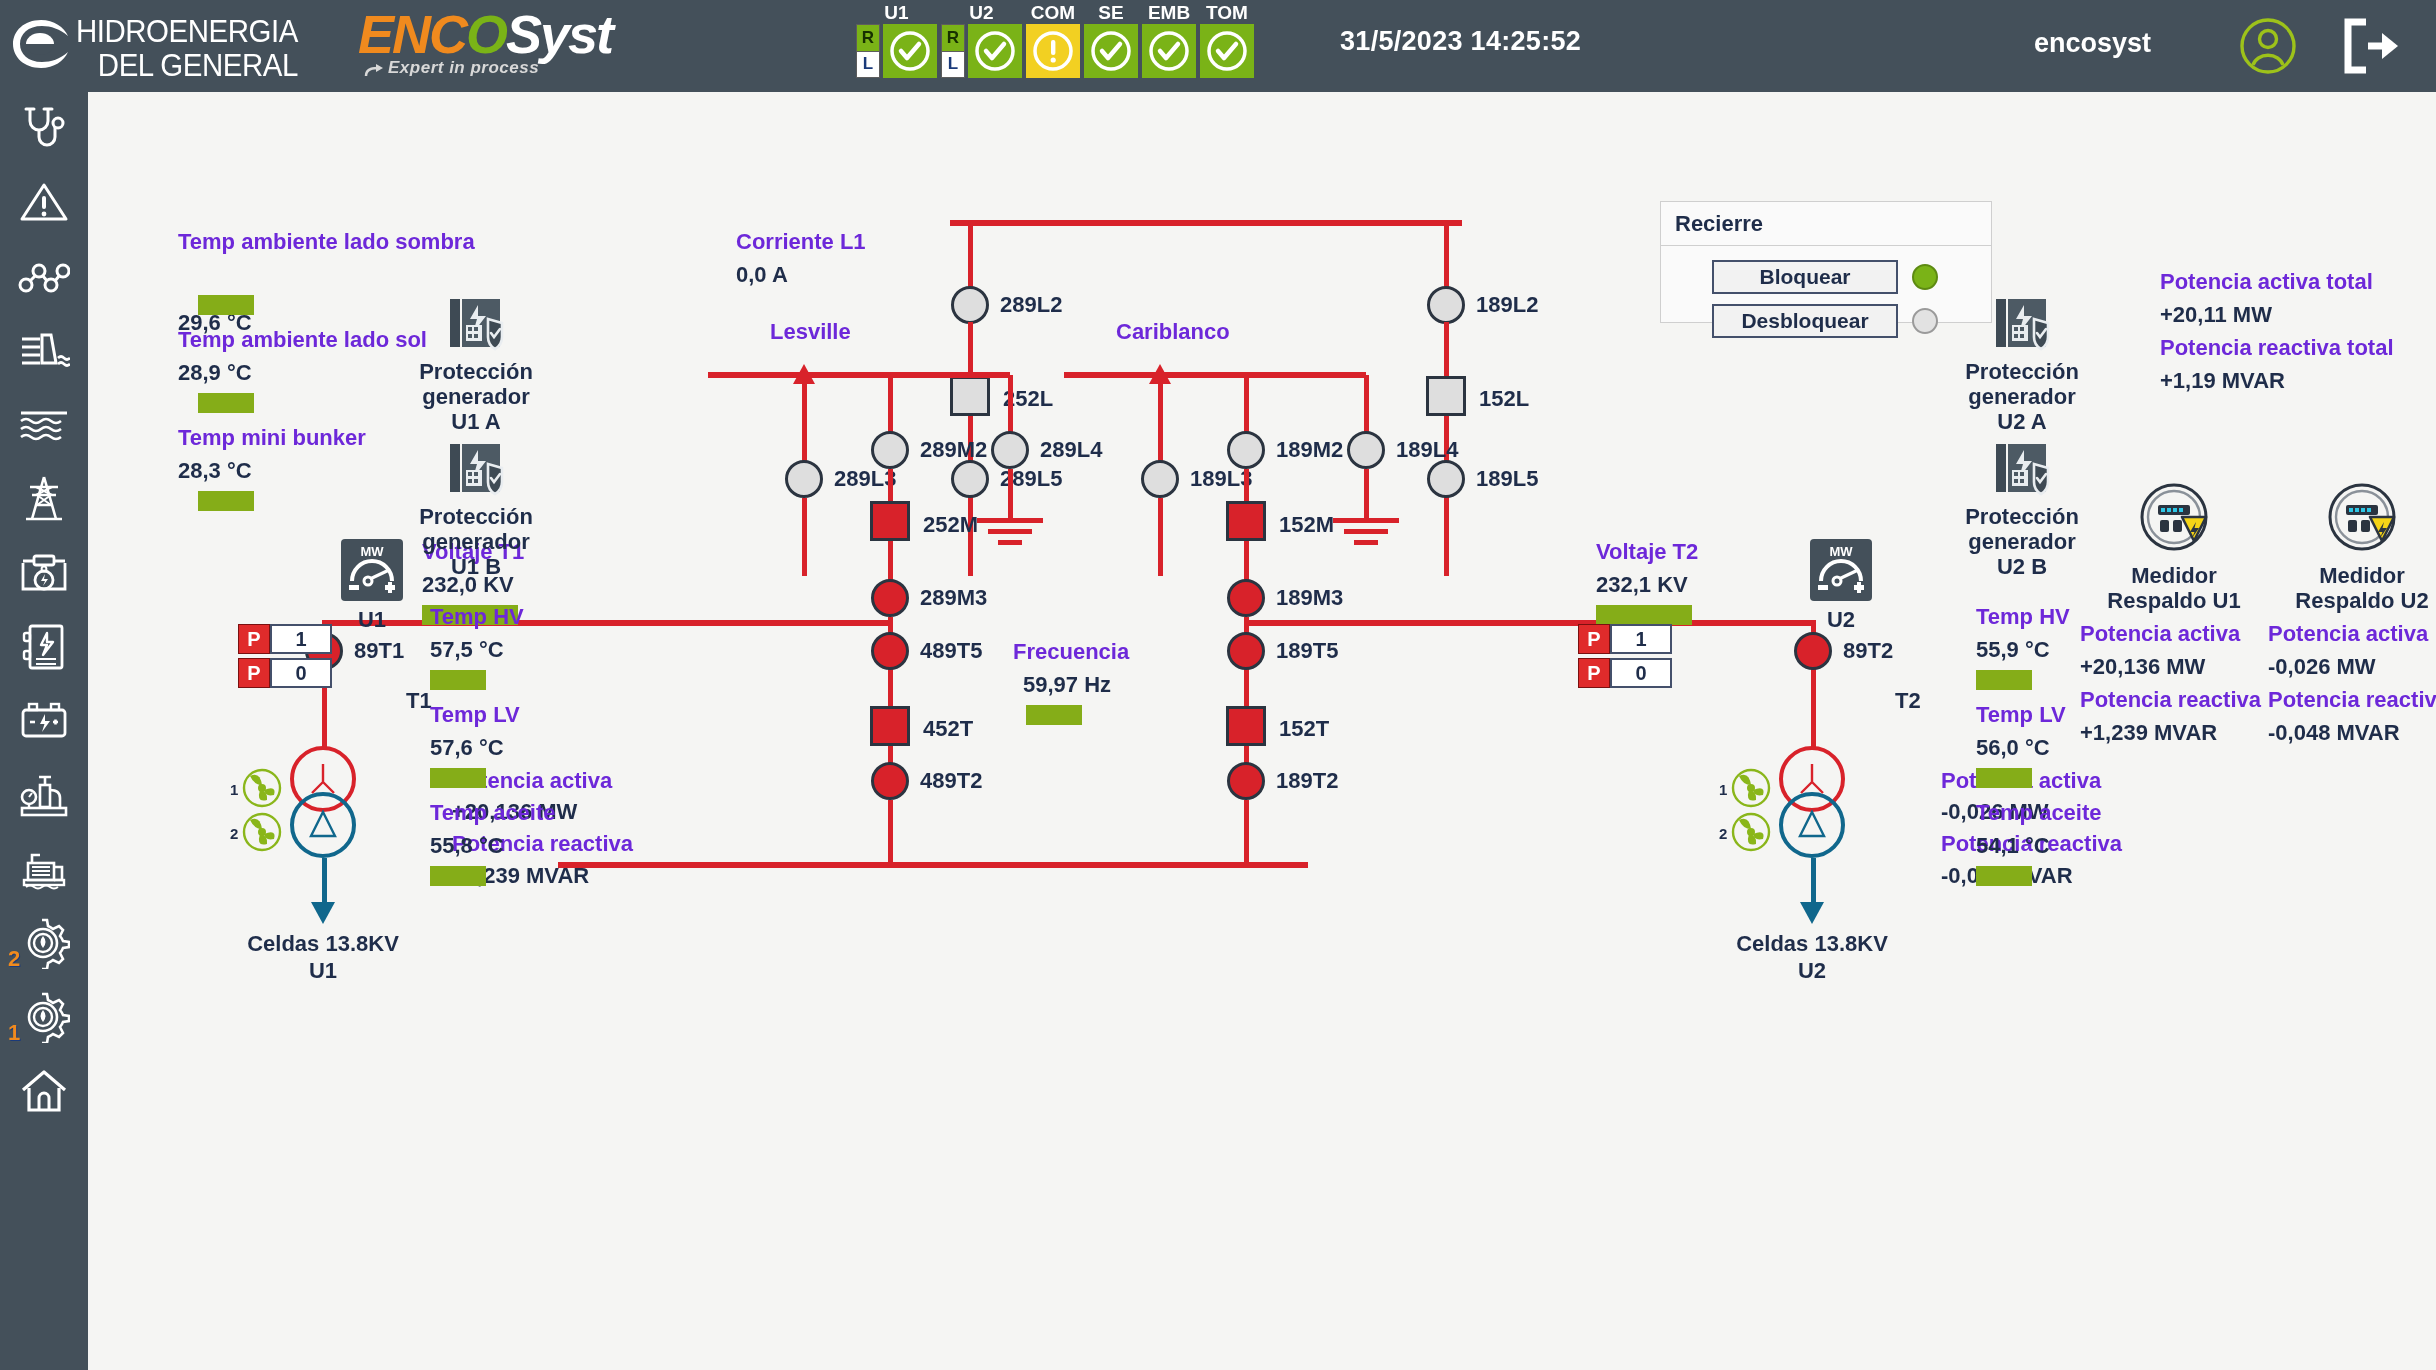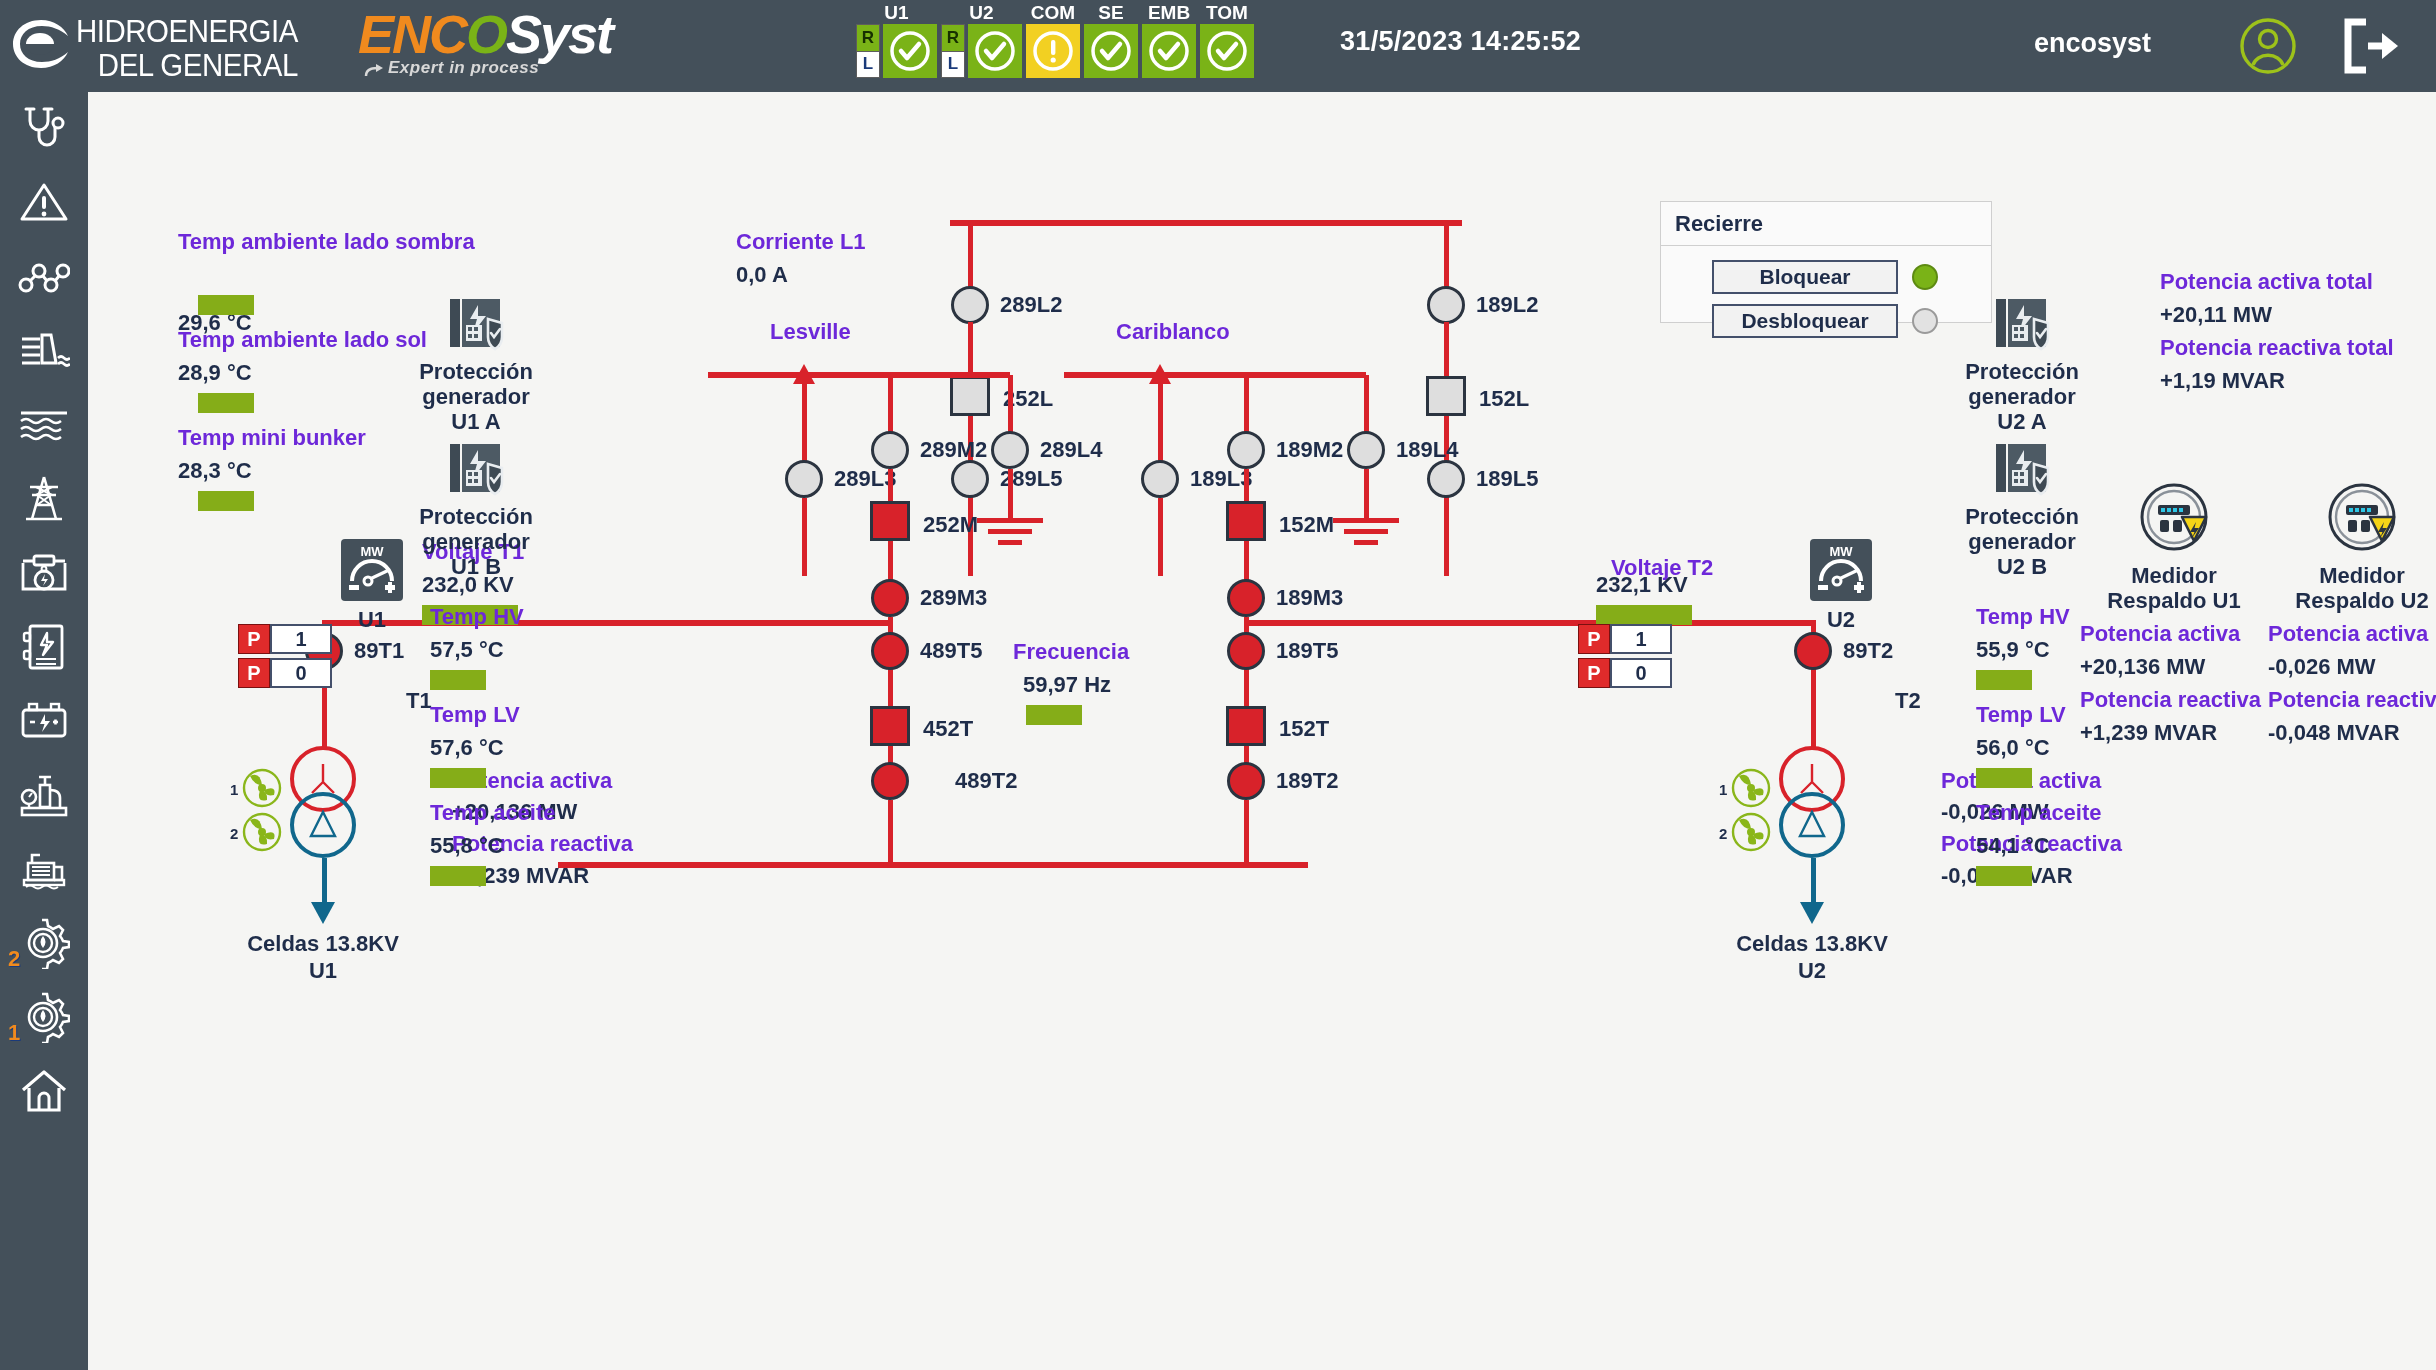--- a/index.html
+++ b/index.html
@@ -624,21 +624,21 @@
     <div class="dev-lbl" style="left:266px; top:470px;">89T1</div>
     <div class="vline" style="left:234px; top:502px; height:78px;"></div>
 
     <div class="node closed" style="left:783px; top:464px;"></div>
     <div class="dev-lbl" style="left:832px; top:470px;">489T5</div>
     <div class="vline" style="left:800px; top:502px; height:38px;"></div>
     <div class="sq closed" style="left:782px; top:538px;"></div>
     <div class="dev-lbl" style="left:835px; top:548px;">452T</div>
     <div class="vline" style="left:800px; top:578px; height:40px;"></div>
     <div class="node closed" style="left:783px; top:594px;"></div>
-    <div class="dev-lbl" style="left:832px; top:600px;margin-left:35px;">489T2</div>
+    <div class="dev-lbl" style="left:832px; top:600px;">489T2</div>
     <div class="vline" style="left:800px; top:632px; height:66px;"></div>
 
     <div class="bus" style="left:470px; top:694px; width:750px;"></div>
 
     <div class="dev-lbl" style="left:318px; top:520px;">T1</div>
     <div class="xfmr" style="left:202px; top:578px;">
       <div class="c1"></div>
       <div class="c2"></div>
       <svg style="position:absolute;left:0;top:0;width:66px;height:66px;" viewBox="0 0 66 66">
         <path d="M33 18 L33 36 M33 36 L22 47 M33 36 L44 47" stroke="#d8222a" stroke-width="2.4" fill="none"></path>
@@ -792,21 +792,21 @@
       <path d="M22 22 q13 -5 10 5 q-9 2 -10 -5 Z" fill="#8ab61a"></path>
       <path d="M18 22 q-4 13 7 10 q1 -9 -7 -10 Z" fill="#8ab61a"></path>
     </svg>
     <div class="fan-num" style="left:1631px; top:657px;">2</div>
 
     <div class="lbl" style="left:1853px; top:599px;">Potencia activa</div>
     <div class="val" style="left:1853px; top:630px;">-0,026 MW</div>
     <div class="lbl" style="left:1853px; top:662px;">Potencia reactiva</div>
     <div class="val" style="left:1853px; top:694px;">-0,048 MVAR</div>
 
-    <div class="lbl" style="left:1508px; top:386px;margin-left:15px;">Voltaje T2</div>
+    <div class="lbl" style="left:1508px; top:370px;">Voltaje T2</div>
     <div class="val" style="left:1508px; top:403px;">232,1 KV</div>
     <div class="bar-ok wide" style="left:1508px; top:437px;"></div>
 
     <div class="meter-icon" style="left:1722px; top:371px;">
       <svg viewBox="0 0 62 62" style="width:62px;height:62px;">
         <text x="31" y="17" font-size="13" font-weight="bold" fill="#fff" text-anchor="middle" font-family="Liberation Sans, sans-serif">MW</text>
         <path d="M11 42 a20 20 0 0 1 40 0" fill="none" stroke="#fff" stroke-width="4"></path>
         <path d="M18 34 L24 28 M31 25 L31 31 M44 34 L38 28" stroke="#44505a" stroke-width="2.4"></path>
         <circle cx="27" cy="42" r="4" fill="none" stroke="#fff" stroke-width="3"></circle>
         <path d="M29 40 L48 31" stroke="#fff" stroke-width="3.2"></path>

